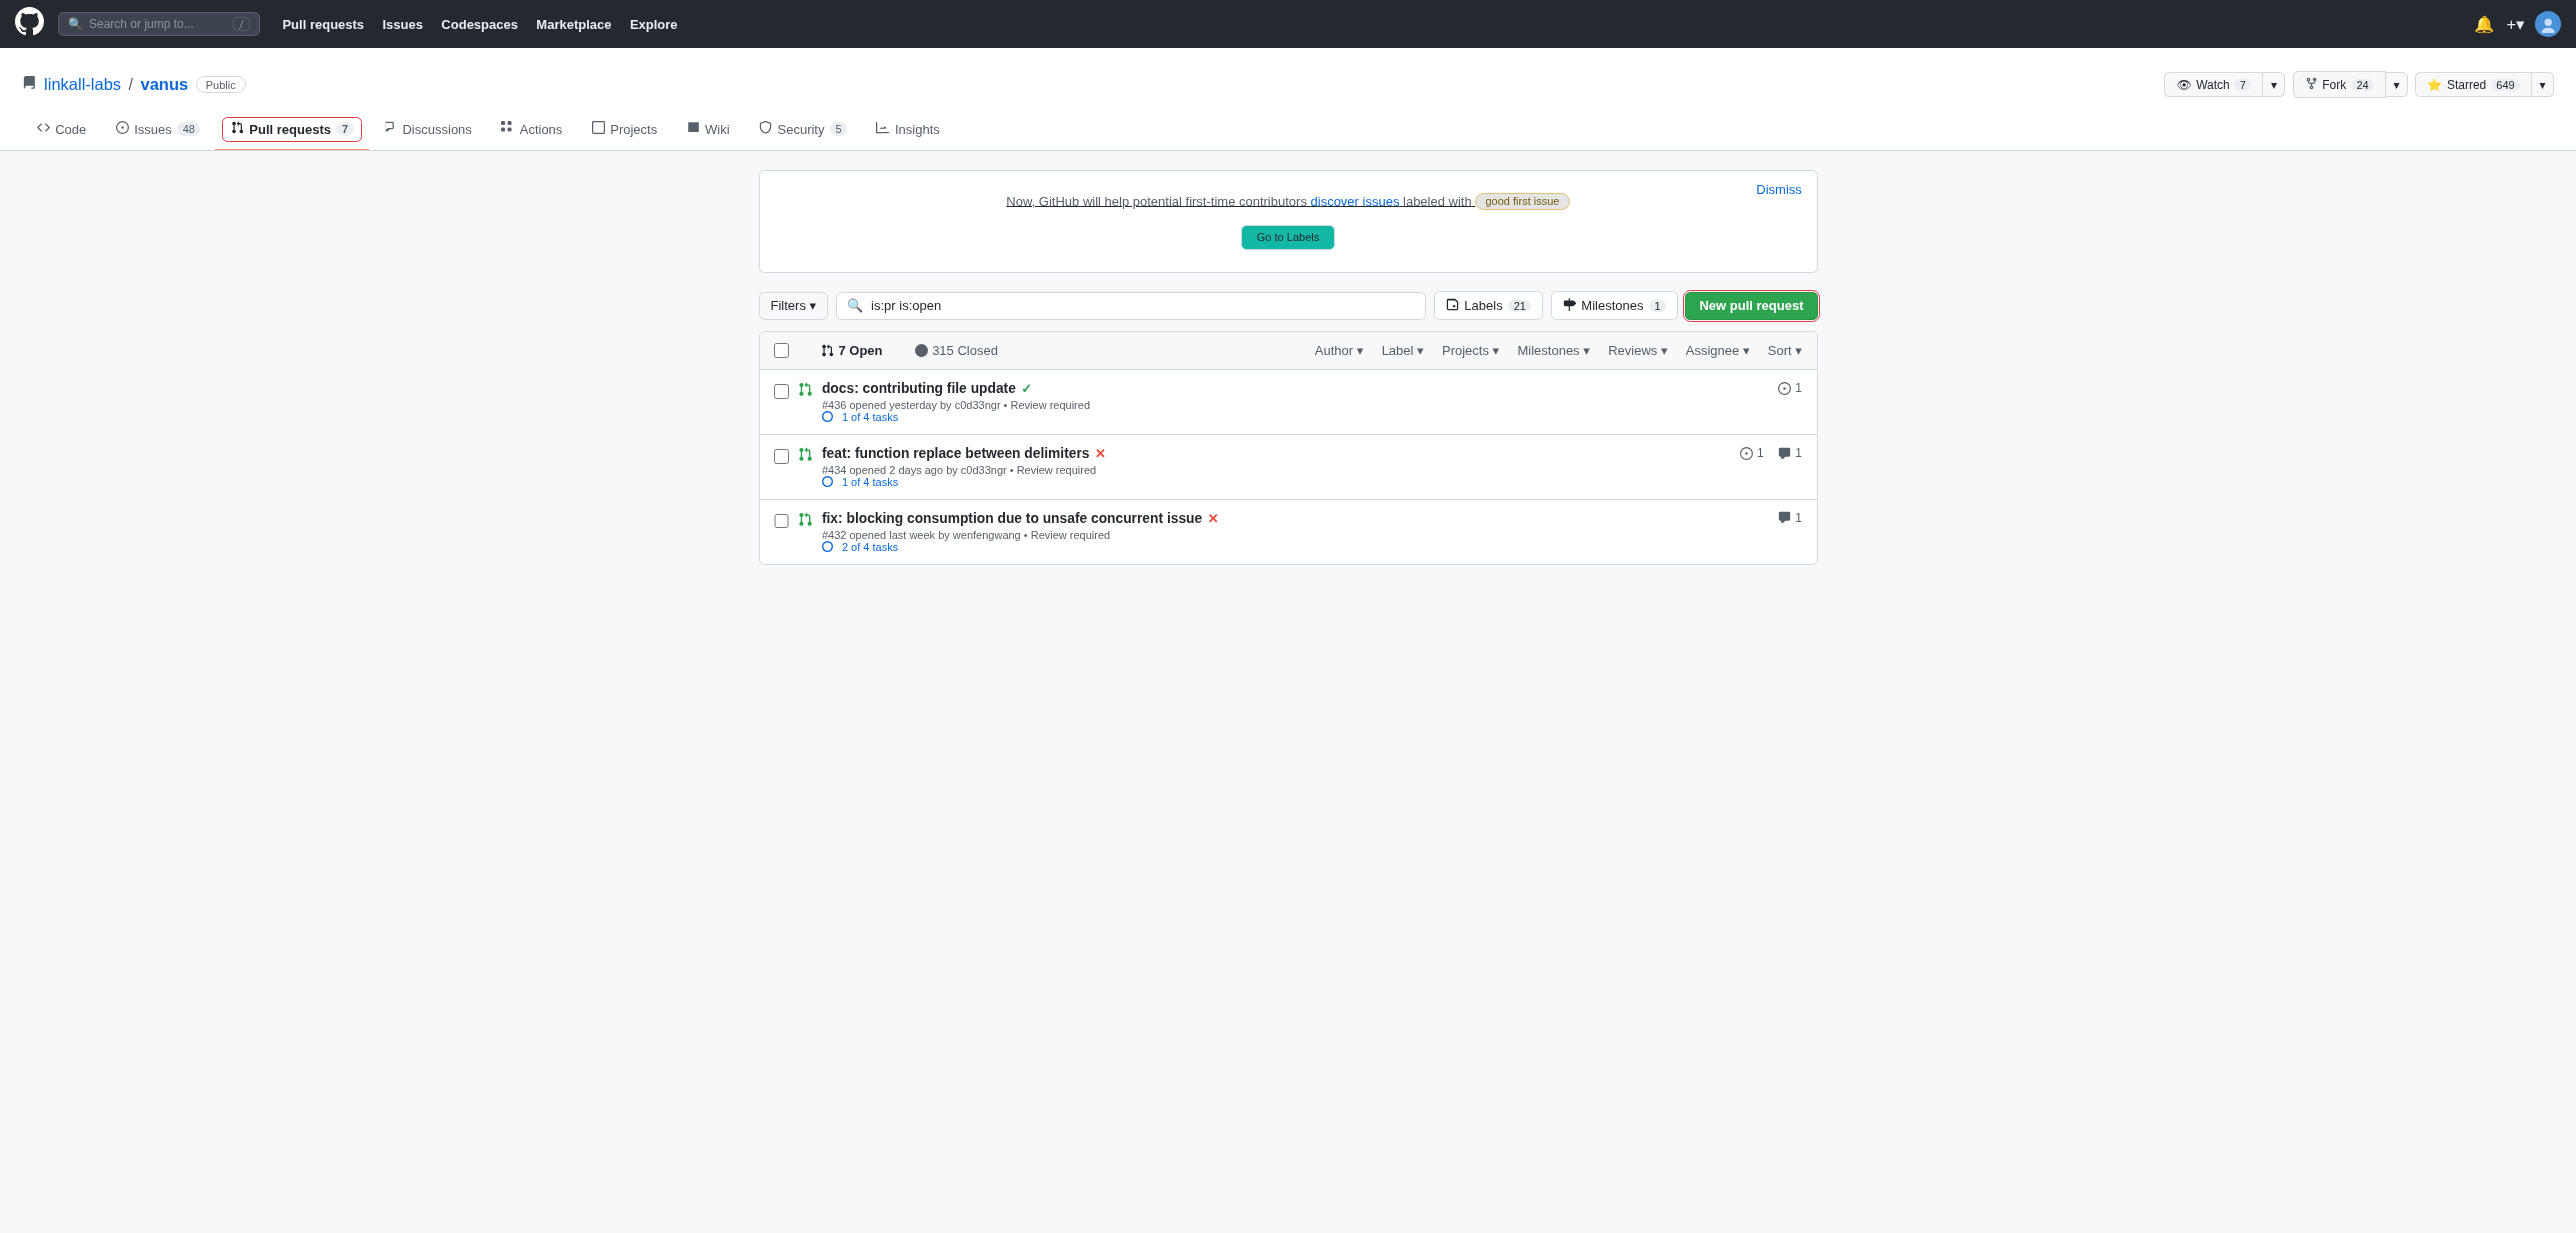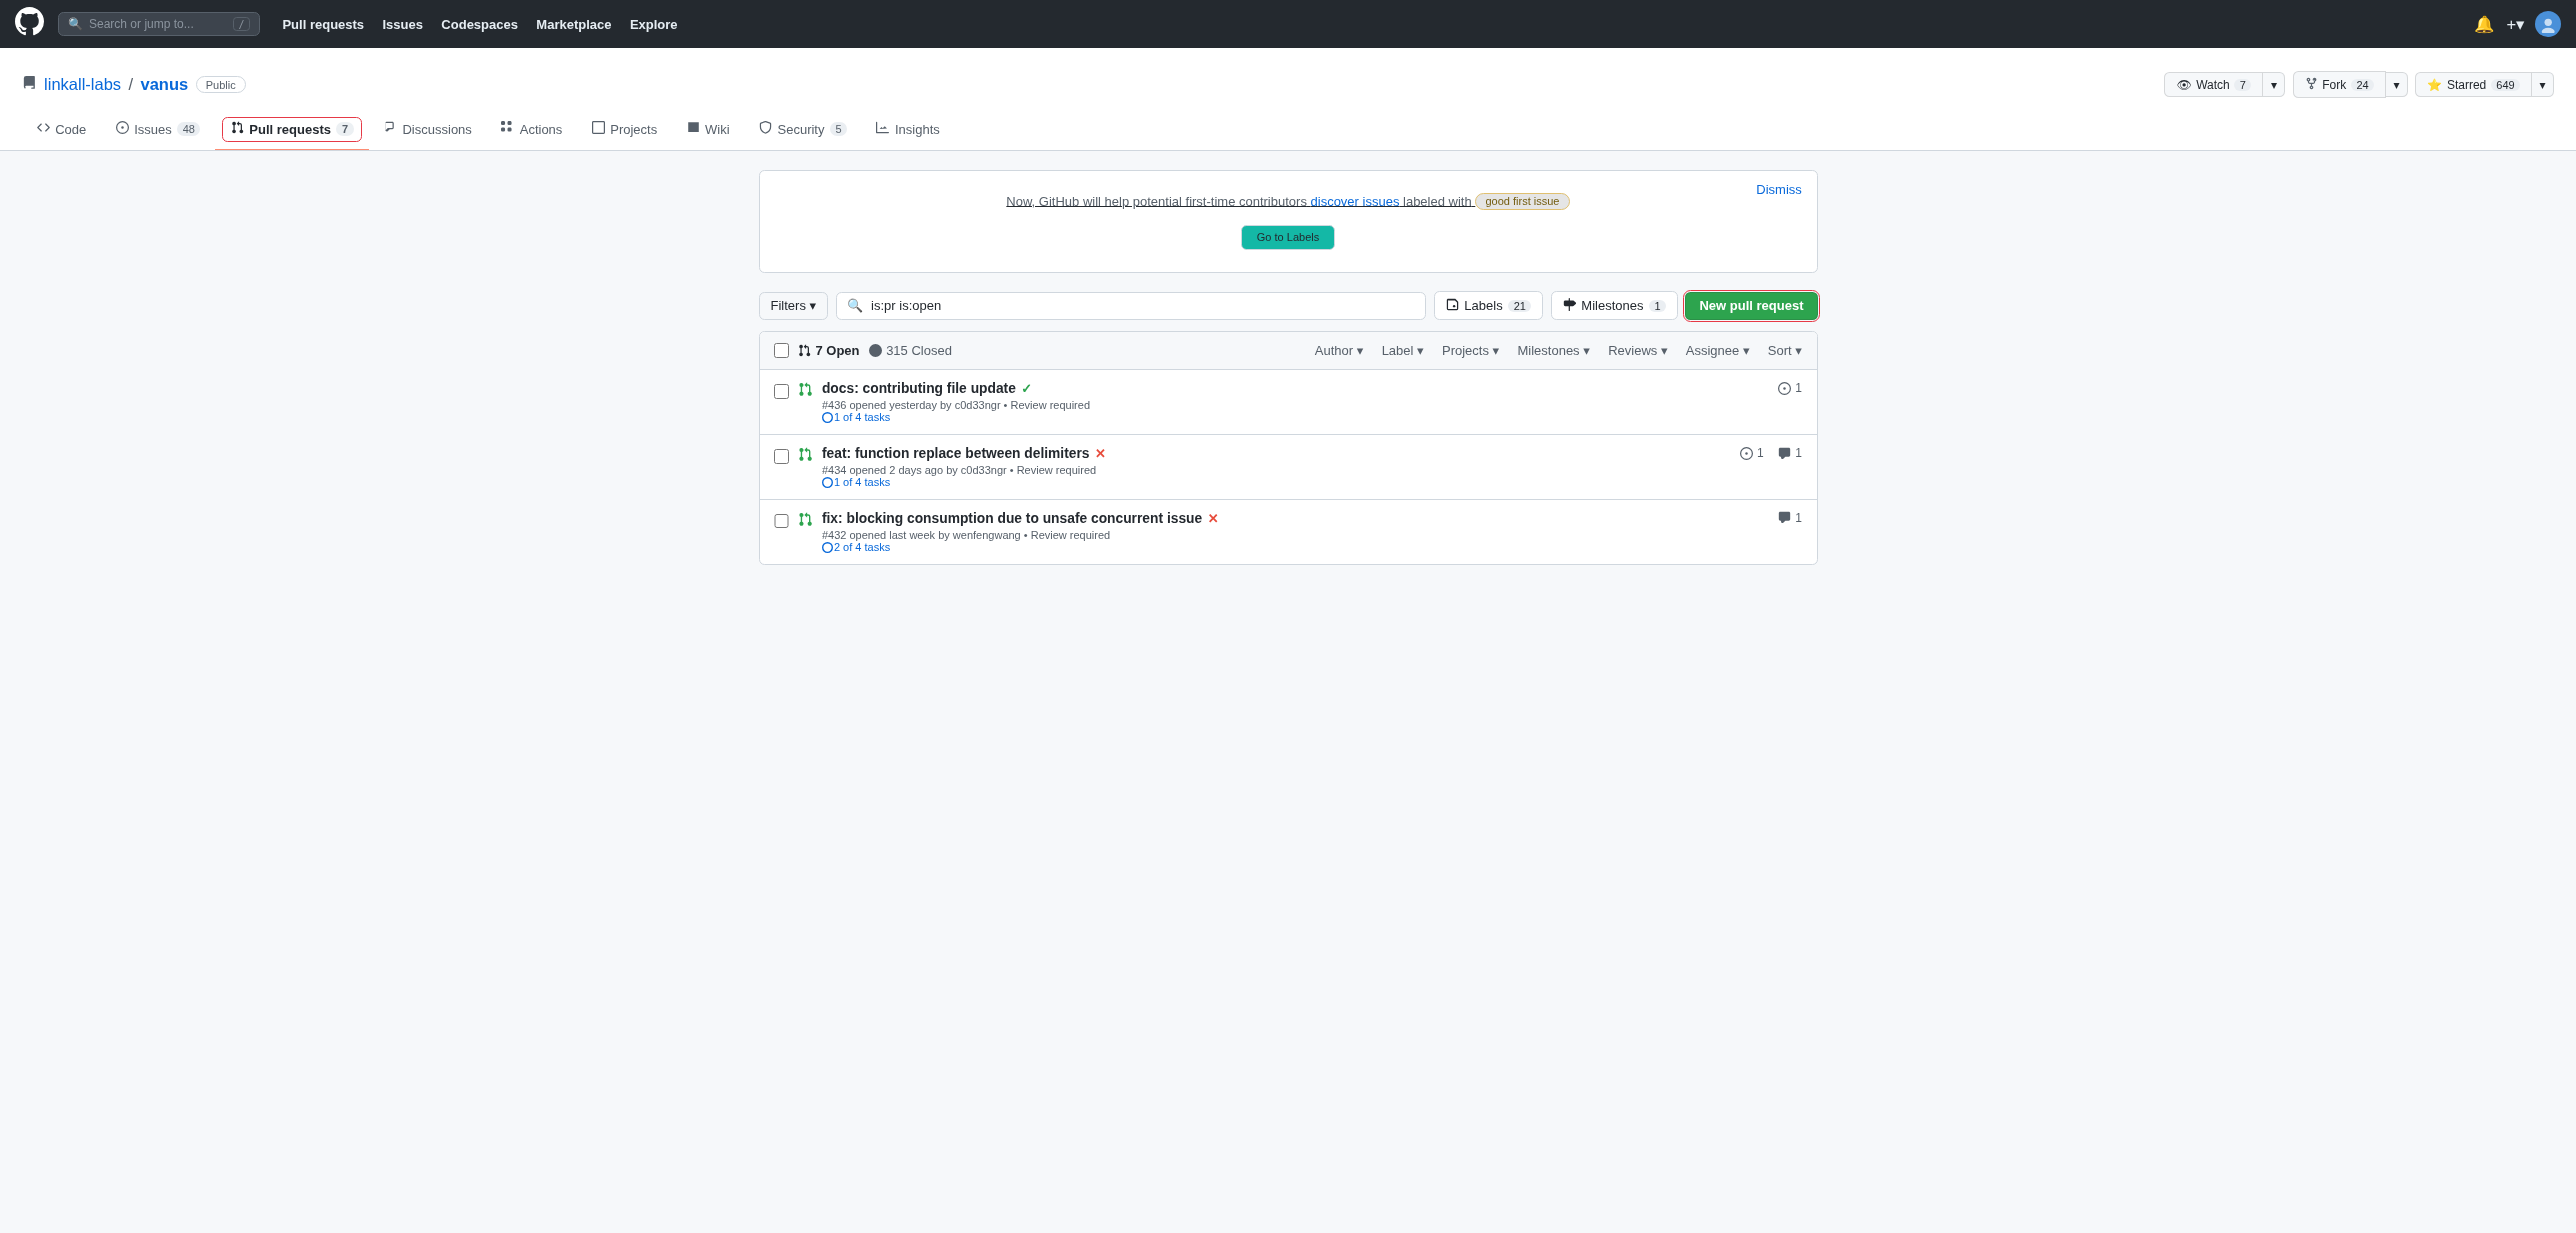--- a/index.html
+++ b/index.html
@@ -243,21 +243,21 @@
       overflow: hidden;
     }
     .pr-list-header {
       background: #f6f8fa;
       border-bottom: 0.9px solid #d0d7de;
       padding: 11px 14.7px;
       display: flex;
       align-items: center;
       gap: 14.7px;
     }
-    .pr-header-left { display: flex; align-items: center; gap: 9px; }
+    .pr-header-left { display: flex; align-items: center; gap: 32px; }
     .pr-header-right { margin-left: auto; display: flex; gap: 18.4px; }
     .header-checkbox { width: 14.7px; height: 14.7px; cursor: pointer; }
     .open-count, .closed-count {
       display: flex;
       align-items: center;
       gap: 4.6px;
       font-size: 13px;
       cursor: pointer;
       color: #24292f;
       font-weight: 600;
@@ -284,21 +284,21 @@
     .pr-checkbox { width: 14.7px; height: 14.7px; margin-top: 2.8px; cursor: pointer; flex-shrink: 0; }
     .pr-icon { color: #2da44e; font-size: 16.5px; flex-shrink: 0; margin-top: 0.9px; }
     .pr-body { flex: 1; }
     .pr-title { font-weight: 600; font-size: 13.8px; color: #24292f; cursor: pointer; display: flex; align-items: center; gap: 5.5px; }
     .pr-meta { font-size: 11px; color: #57606a; margin-top: 2.8px; }
     .pr-meta a { color: #57606a; text-decoration: none; }
     .pr-right { display: flex; align-items: center; gap: 14.7px; margin-left: auto; }
     .pr-stat { display: flex; align-items: center; gap: 3.7px; color: #57606a; font-size: 12px; }
     .check-icon { color: #2da44e; font-size: 13px; }
     .x-icon { color: #e74c3c; font-size: 13px; }
-    .task-progress { color: #0969da; font-size: 11px; display: flex; align-items: flex-end; gap: 1px; }
+    .task-progress { color: #0969da; font-size: 11px; display: flex; align-items: flex-start; gap: 9px; }
   </style>
 </head>
 <body>
 
 <nav class="topnav">
   <div class="topnav-logo">
     <svg width="29" height="29" viewBox="0 0 16 16" fill="white">
       <path d="M8 0C3.58 0 0 3.58 0 8c0 3.54 2.29 6.53 5.47 7.59.4.07.55-.17.55-.38 0-.19-.01-.82-.01-1.49-2.01.37-2.53-.49-2.69-.94-.09-.23-.48-.94-.82-1.13-.28-.15-.68-.52-.01-.53.63-.01 1.08.58 1.23.82.72 1.21 1.87.87 2.33.66.07-.52.28-.87.51-1.07-1.78-.2-3.64-.89-3.64-3.95 0-.87.31-1.59.82-2.15-.08-.2-.36-1.02.08-2.12 0 0 .67-.21 2.2.82.64-.18 1.32-.27 2-.27.68 0 1.36.09 2 .27 1.53-1.04 2.2-.82 2.2-.82.44 1.1.16 1.92.08 2.12.51.56.82 1.27.82 2.15 0 3.07-1.87 3.75-3.65 3.95.29.25.54.73.54 1.48 0 1.07-.01 1.93-.01 2.2 0 .21.15.46.55.38A8.013 8.013 0 0016 8c0-4.42-3.58-8-8-8z"></path>
     </svg>
   </div>

